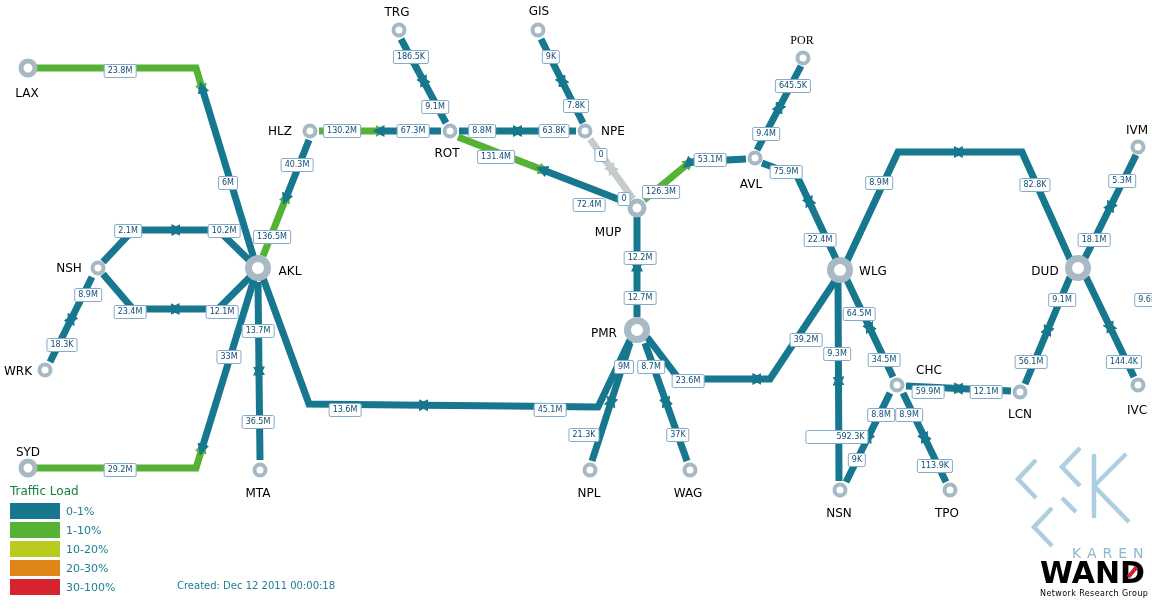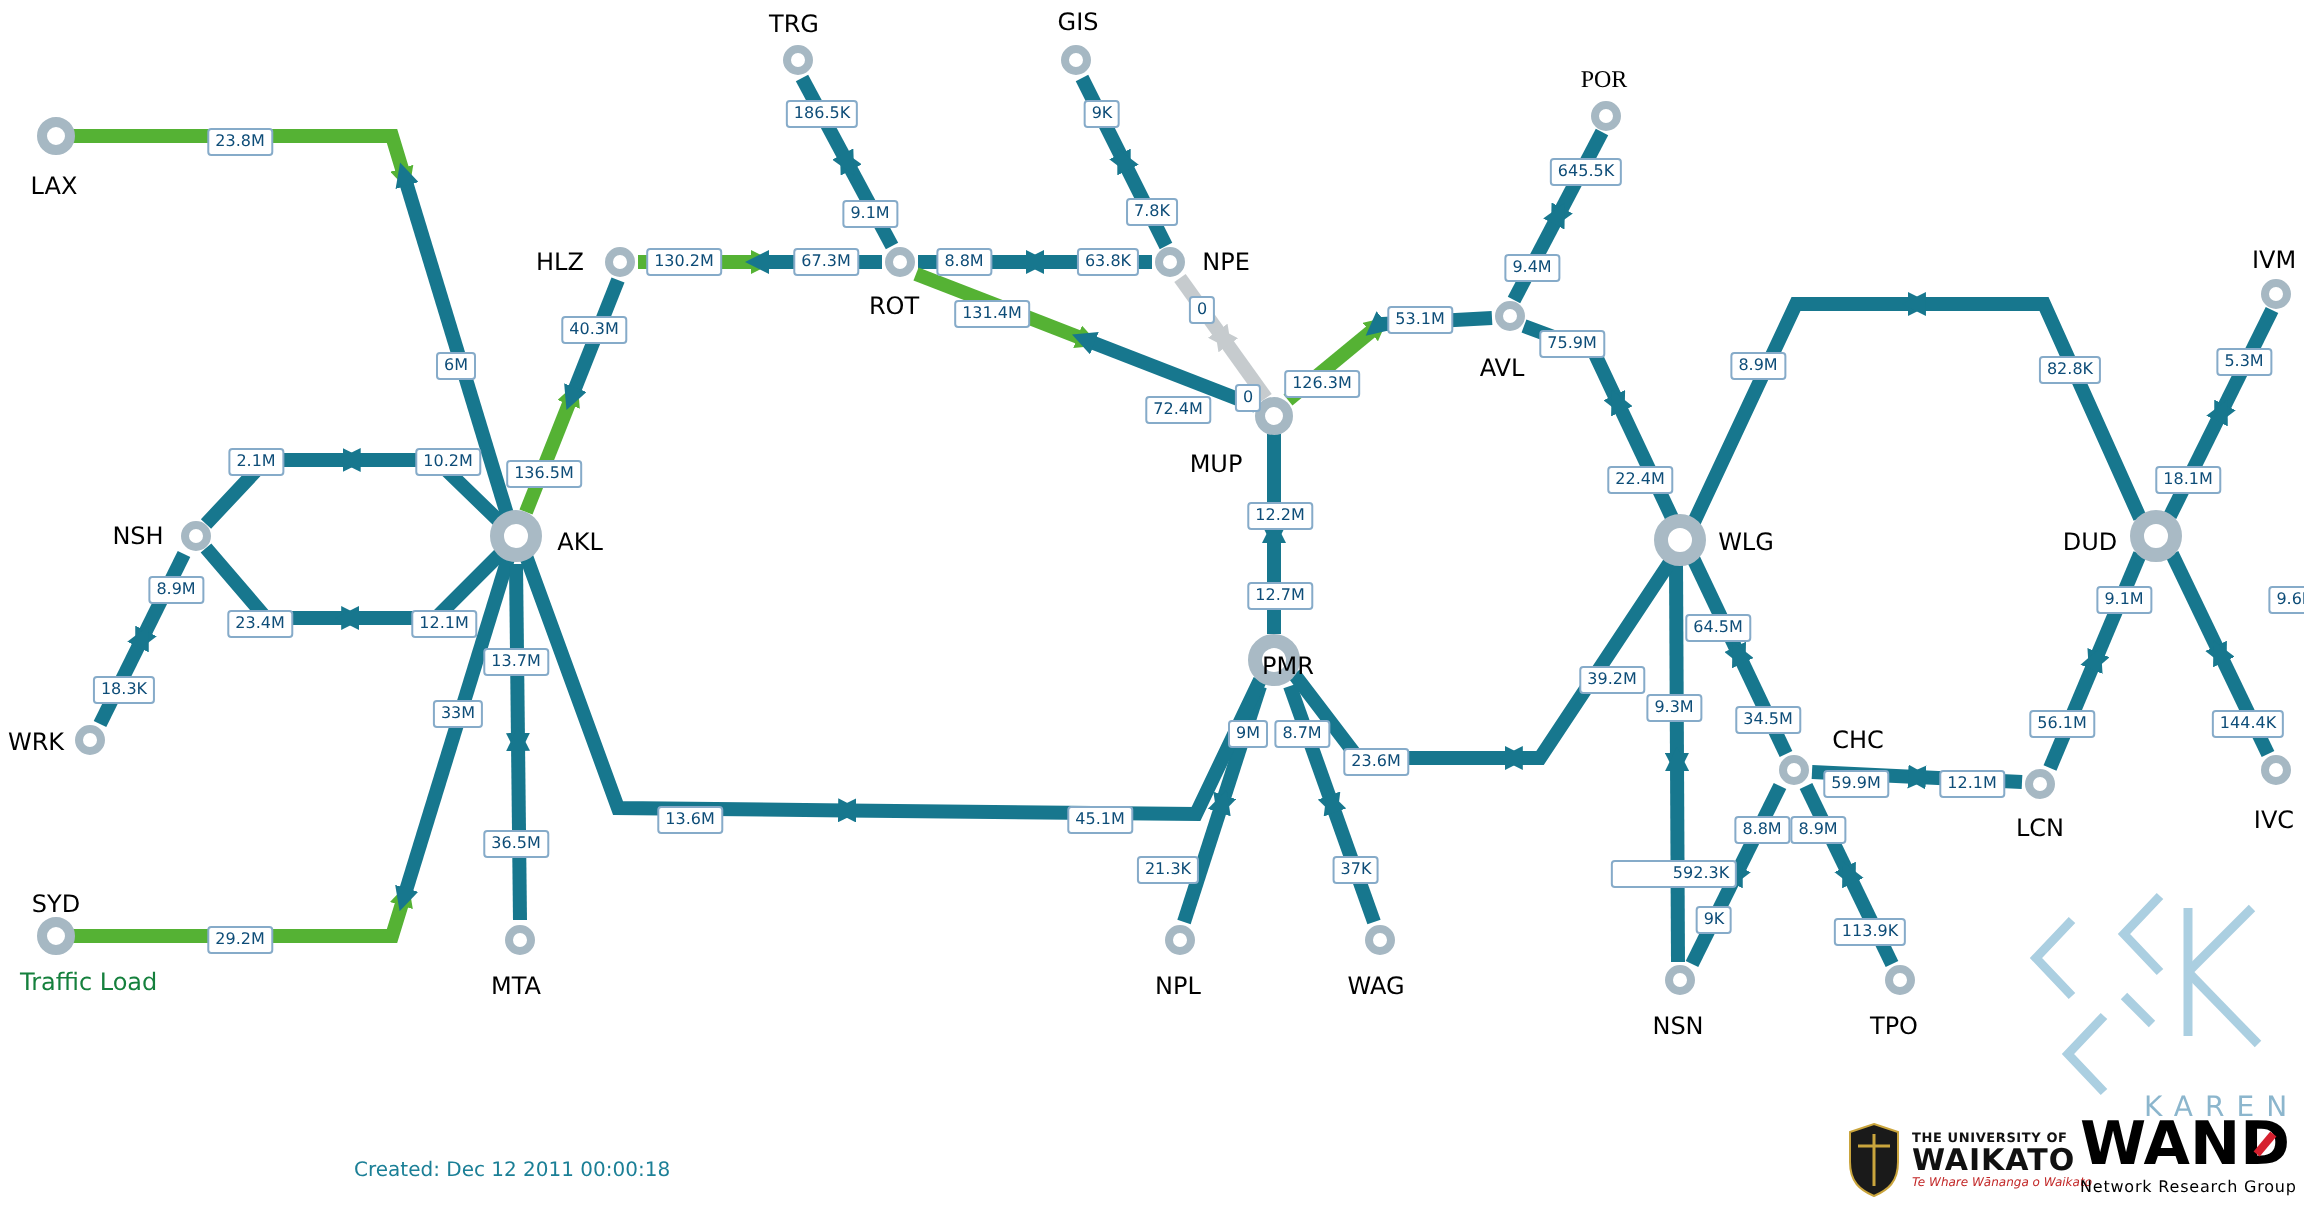--- a/index.html
+++ b/index.html
@@ -127,21 +127,21 @@
       <div class="node-name" style="left: 397px; top: 12px;">TRG</div>
       <div class="node small" style="left: 450px; top: 131px;"></div>
       <div class="node-name" style="left: 447px; top: 153px;">ROT</div>
       <div class="node small" style="left: 538px; top: 30px;"></div>
       <div class="node-name" style="left: 539px; top: 11px;">GIS</div>
       <div class="node small" style="left: 585px; top: 131px;"></div>
       <div class="node-name" style="left: 613px; top: 131px;">NPE</div>
       <div class="node med" style="left: 637px; top: 208px;"></div>
       <div class="node-name" style="left: 608px; top: 232px;">MUP</div>
       <div class="node big" style="left: 637px; top: 330px;"></div>
-      <div class="node-name" style="left: 604px; top: 333px; margin-left: 40px;">PMR</div>
+      <div class="node-name" style="left: 604px; top: 333px;">PMR</div>
       <div class="node small" style="left: 590px; top: 470px;"></div>
       <div class="node-name" style="left: 589px; top: 493px;">NPL</div>
       <div class="node small" style="left: 690px; top: 470px;"></div>
       <div class="node-name" style="left: 688px; top: 493px;">WAG</div>
       <div class="node small" style="left: 755px; top: 158px;"></div>
       <div class="node-name" style="left: 751px; top: 184px;">AVL</div>
       <div class="node small" style="left: 803px; top: 58px;"></div>
       <div class="node-name" style="left: 802px; top: 40px; font-family: Liberation Serif, serif;">POR</div>
       <div class="node big" style="left: 840px; top: 270px;"></div>
       <div class="node-name" style="left: 873px; top: 271px;">WLG</div>
@@ -218,48 +218,59 @@
       <div class="link-label" style="left: 688px; top: 381px;">23.6M</div>
       <div class="link-label" style="left: 806px; top: 340px;">39.2M</div>
       <div class="link-label" style="left: 345px; top: 410px;">13.6M</div>
       <div class="link-label" style="left: 550px; top: 410px;">45.1M</div>
       <div class="link-label" style="left: 258px; top: 331px;">13.7M</div>
       <div class="link-label" style="left: 258px; top: 422px;">36.5M</div>
     </div>
 
   <div class="legend">
     <div class="legend-title">Traffic Load</div>
+    <div id="legend-items">
+        <div class="legend-row">
+          <div class="legend-swatch" style="background: rgb(23, 119, 142);"></div>
+          <div class="legend-label">0-1%</div>
+        </div>
+        <div class="legend-row">
+          <div class="legend-swatch" style="background: rgb(85, 178, 52);"></div>
+          <div class="legend-label">1-10%</div>
+        </div>
+        <div class="legend-row">
+          <div class="legend-swatch" style="background: rgb(185, 203, 28);"></div>
+          <div class="legend-label">10-20%</div>
+        </div>
+        <div class="legend-row">
+          <div class="legend-swatch" style="background: rgb(224, 134, 25);"></div>
+          <div class="legend-label">20-30%</div>
+        </div>
+        <div class="legend-row">
+          <div class="legend-swatch" style="background: rgb(213, 35, 48);"></div>
+          <div class="legend-label">30-100%</div>
+        </div>
+      </div>
   </div>
 
   <div class="created">Created: Dec 12 2011 00:00:18</div>
 
   <svg class="karen-logo" width="145" height="118" viewBox="0 0 145 118">
     <g fill="none" stroke="#abcfe1" stroke-width="4.5">
       <polyline points="34,14 16,33 34,52"></polyline>
       <polyline points="78,2 60,21 78,40"></polyline>
       <path d="M92,8 V72"></path>
       <path d="M92,40 L124,8"></path>
       <path d="M92,40 L127,76"></path>
       <polyline points="50,62 32,81 50,100"></polyline>
       <path d="M60,52 L74,66"></path>
     </g>
     <text x="70" y="112" fill="#8cb6cd" font-size="14" letter-spacing="6">KAREN</text>
   </svg>
 
-  <div class="waikato">
-    <svg width="26" height="38" viewBox="0 0 26 38">
-      <path d="M13,1 L25,5 V20 C25,30 20,34 13,37 C6,34 1,30 1,20 V5 Z" fill="#1a1a1a" stroke="#caa53d" stroke-width="1"></path>
-      <path d="M13,6 V32 M5,12 H21" stroke="#caa53d" stroke-width="1.5" fill="none"></path>
-    </svg>
-    <div>
-      <div class="uw-line1">THE UNIVERSITY OF</div>
-      <div class="uw-line2">WAIKATO</div>
-      <div class="uw-line3">Te Whare Wānanga o Waikato</div>
-    </div>
-  </div>
 
   <div class="wand">
     <div class="wand-word">
       <span>WAND</span>
       <span class="wand-accent"></span>
     </div>
     <div class="wand-sub">Network Research Group</div>
   </div>
 </div>
 

